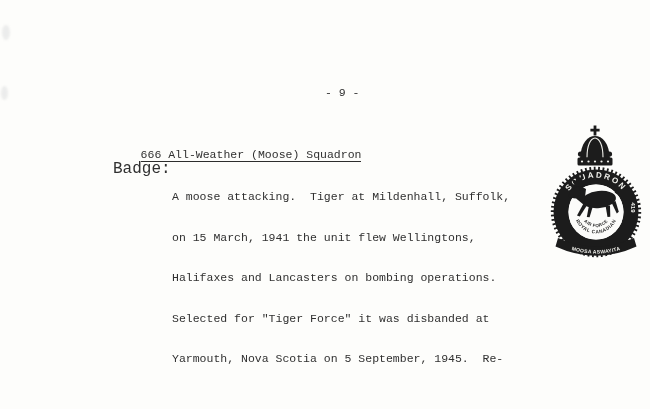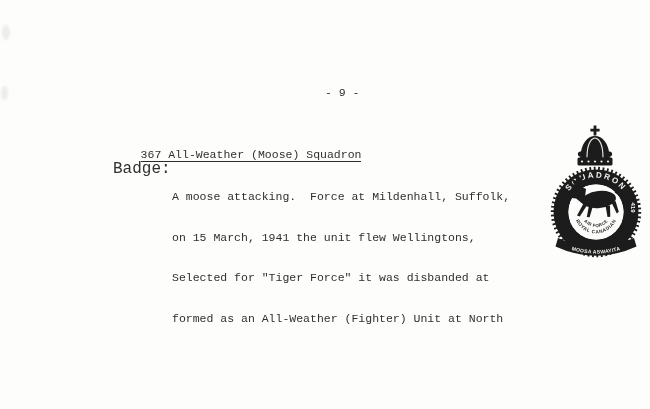--- a/index.html
+++ b/index.html
@@ -48,30 +48,31 @@
   .crest text { font-family:"Liberation Sans","DejaVu Sans",sans-serif; font-weight:bold; }
 </style>
 </head>
 <body>
 
 <div class="page">
 
   <div class="pagenum">- 9 -</div>
 
   <div class="heading">
-    <span class="underlined">367 All-Weather (Moose) Squadron</span>
+    <span class="underlined">666 All-Weather (Moose) Squadron</span>
   </div>
 
   <div class="badge-label">Badge:</div>
 
   <div class="badge-text">
-    <div>A moose attacking.  Force at Mildenhall, Suffolk,</div>
+    <div>A moose attacking.  Tiger at Mildenhall, Suffolk,</div>
     <div>on 15 March, 1941 the unit flew Wellingtons,</div>
+    <div>Halifaxes and Lancasters on bombing operations.</div>
     <div>Selected for "Tiger Force" it was disbanded at</div>
-    <div>formed as an All-Weather (Fighter) Unit at North</div>
+    <div>Yarmouth, Nova Scotia on 5 September, 1945.  Re-</div>
     
     
     
   </div>
 
   <div class="crest">
     <svg viewBox="0 0 100 140" xmlns="http://www.w3.org/2000/svg">
       <defs>
         <path id="tp-top" d="M 15.5,79 A 33.5 33.5 0 0 1 80.5,79"></path>
         <path id="tp-rc" d="M 26.5,92 A 22 22 0 0 0 69.5,92"></path>

